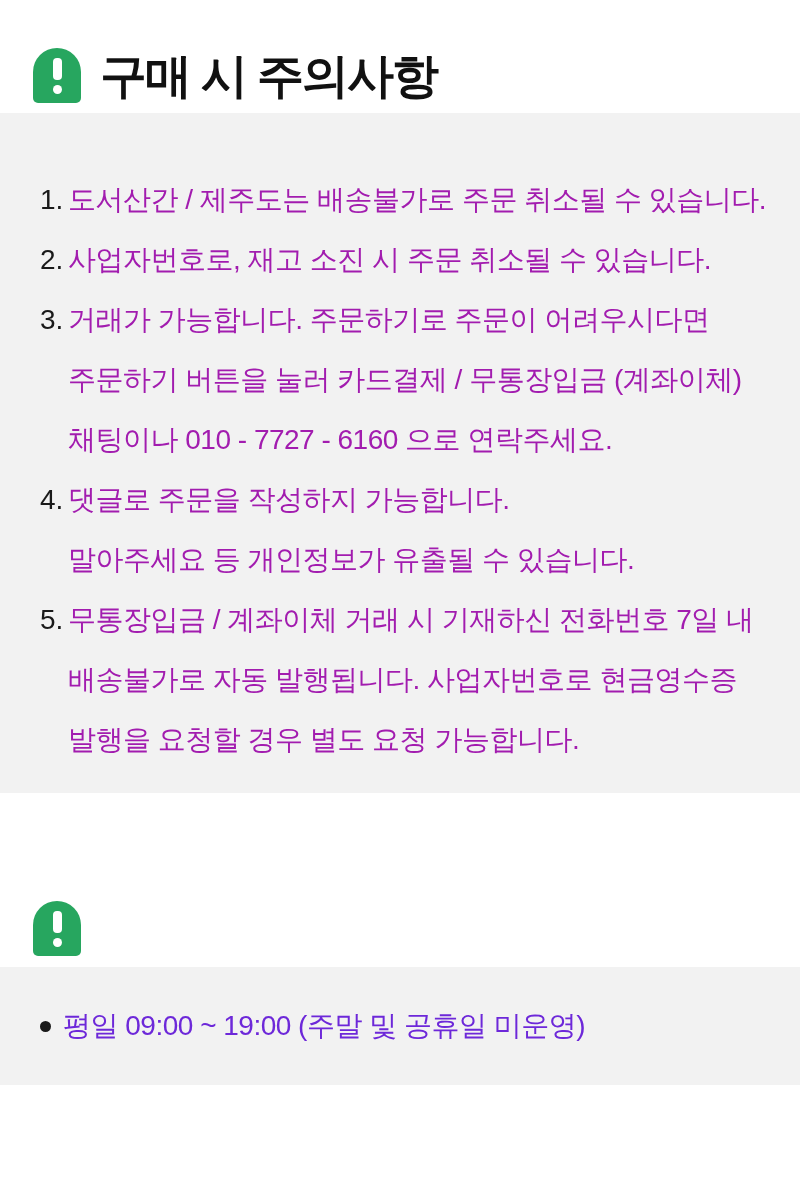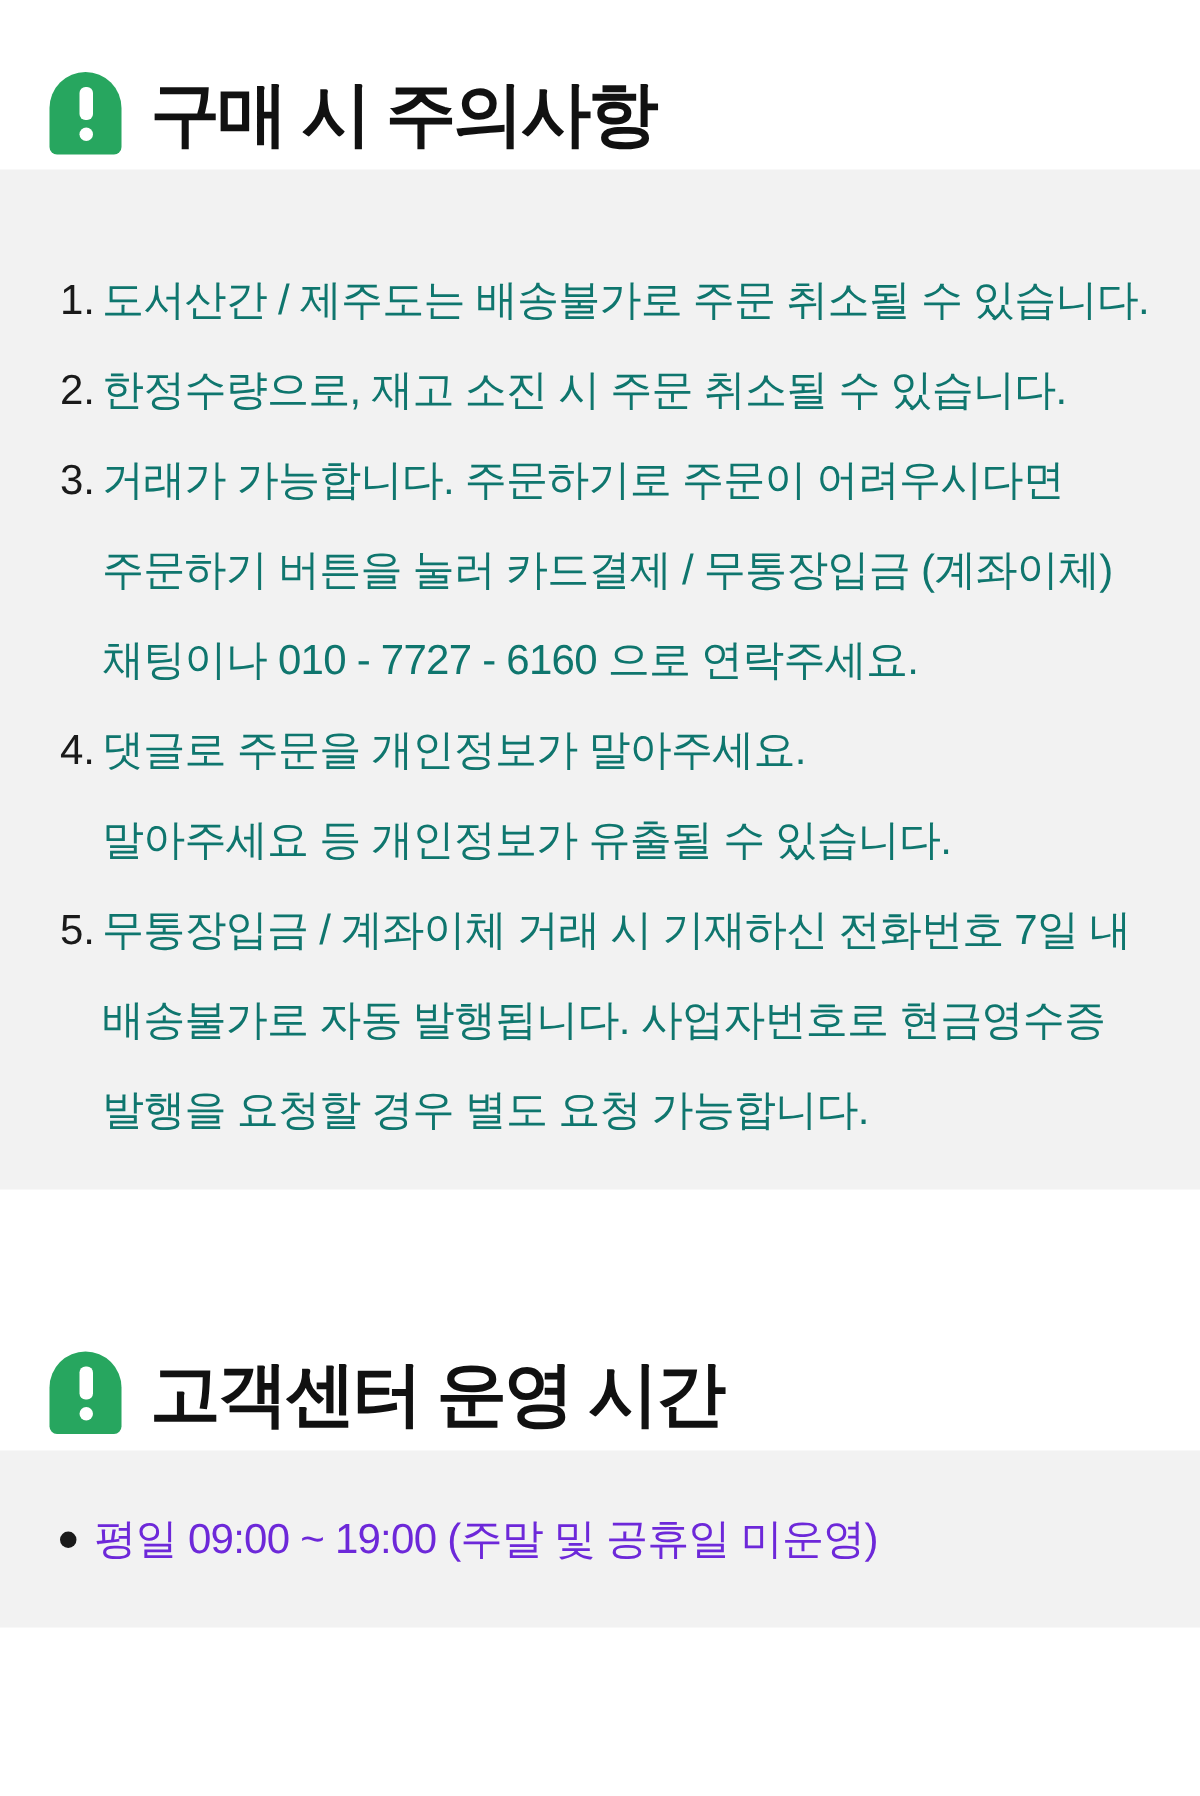--- a/index.html
+++ b/index.html
@@ -90,21 +90,21 @@
     line-height: 60px;
     color: #1a1a1a;
   }
   .item-lines {
     flex: 1 1 auto;
   }
   .item-line {
     font-size: 28px;
     line-height: 60px;
     letter-spacing: -0.5px;
-    color: #0f766e;
+    color: #a21caf;
     white-space: nowrap;
   }
 
   
   .hours-line {
     display: flex;
     align-items: center;
   }
   .bullet-dot {
     flex: 0 0 auto;
@@ -141,37 +141,37 @@
       <li class="notice-item">
         <span class="item-number">1.</span>
         <div class="item-lines">
           <div class="item-line">도서산간 / 제주도는 배송불가로 주문 취소될 수 있습니다.</div>
         </div>
       </li>
 
       <li class="notice-item">
         <span class="item-number">2.</span>
         <div class="item-lines">
-          <div class="item-line">한정수량으로, 재고 소진 시 주문 취소될 수 있습니다.</div>
+          <div class="item-line">사업자번호로, 재고 소진 시 주문 취소될 수 있습니다.</div>
         </div>
       </li>
 
       <li class="notice-item">
         <span class="item-number">3.</span>
         <div class="item-lines">
           <div class="item-line">거래가 가능합니다. 주문하기로 주문이 어려우시다면</div>
           <div class="item-line">주문하기 버튼을 눌러 카드결제 / 무통장입금 (계좌이체)</div>
           <div class="item-line">채팅이나 010 - 7727 - 6160 으로 연락주세요.</div>
         </div>
       </li>
 
       <li class="notice-item">
         <span class="item-number">4.</span>
         <div class="item-lines">
-          <div class="item-line">댓글로 주문을 개인정보가 말아주세요.</div>
+          <div class="item-line">댓글로 주문을 작성하지 가능합니다.</div>
           <div class="item-line">말아주세요 등 개인정보가 유출될 수 있습니다.</div>
         </div>
       </li>
 
       <li class="notice-item">
         <span class="item-number">5.</span>
         <div class="item-lines">
           <div class="item-line">무통장입금 / 계좌이체 거래 시 기재하신 전화번호 7일 내</div>
           <div class="item-line">배송불가로 자동 발행됩니다. 사업자번호로 현금영수증</div>
           <div class="item-line">발행을 요청할 경우 별도 요청 가능합니다.</div>
@@ -179,21 +179,20 @@
       </li>
 
     </ol>
   </div>
 
   <div class="section-header second">
     <span class="badge">
       <span class="bar"></span>
       <span class="dot"></span>
     </span>
-    <h1 class="section-title">고객센터 운영 시간</h1>
   </div>
 
   <div class="panel second">
     <div class="hours-line">
       <span class="bullet-dot"></span>
       <span class="hours-text">평일 09:00 ~ 19:00 (주말 및 공휴일 미운영)</span>
     </div>
   </div>
 
 </div>

